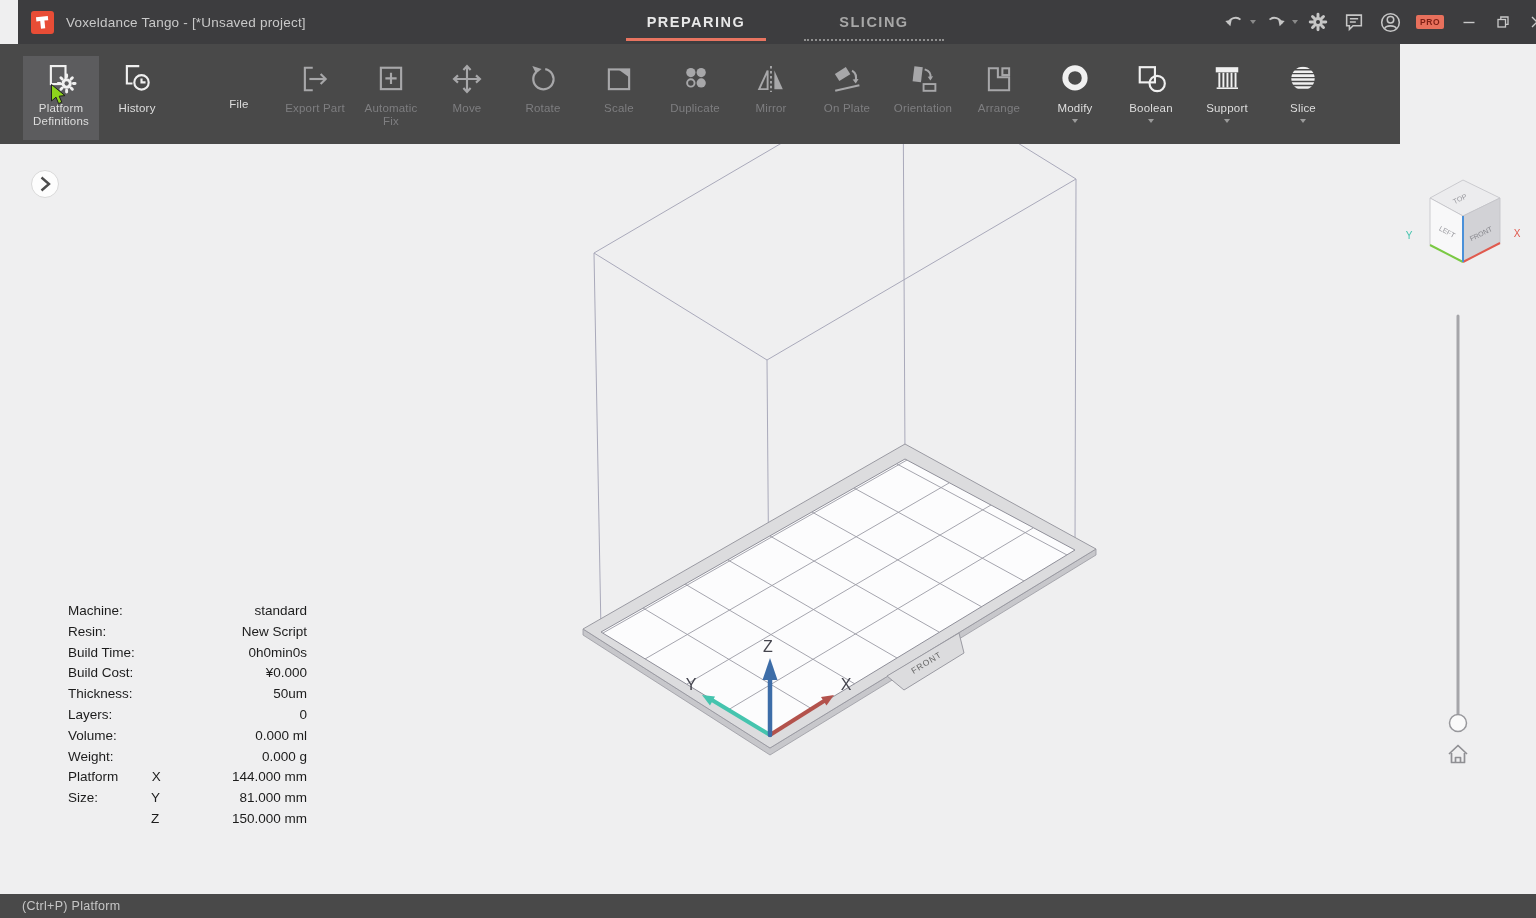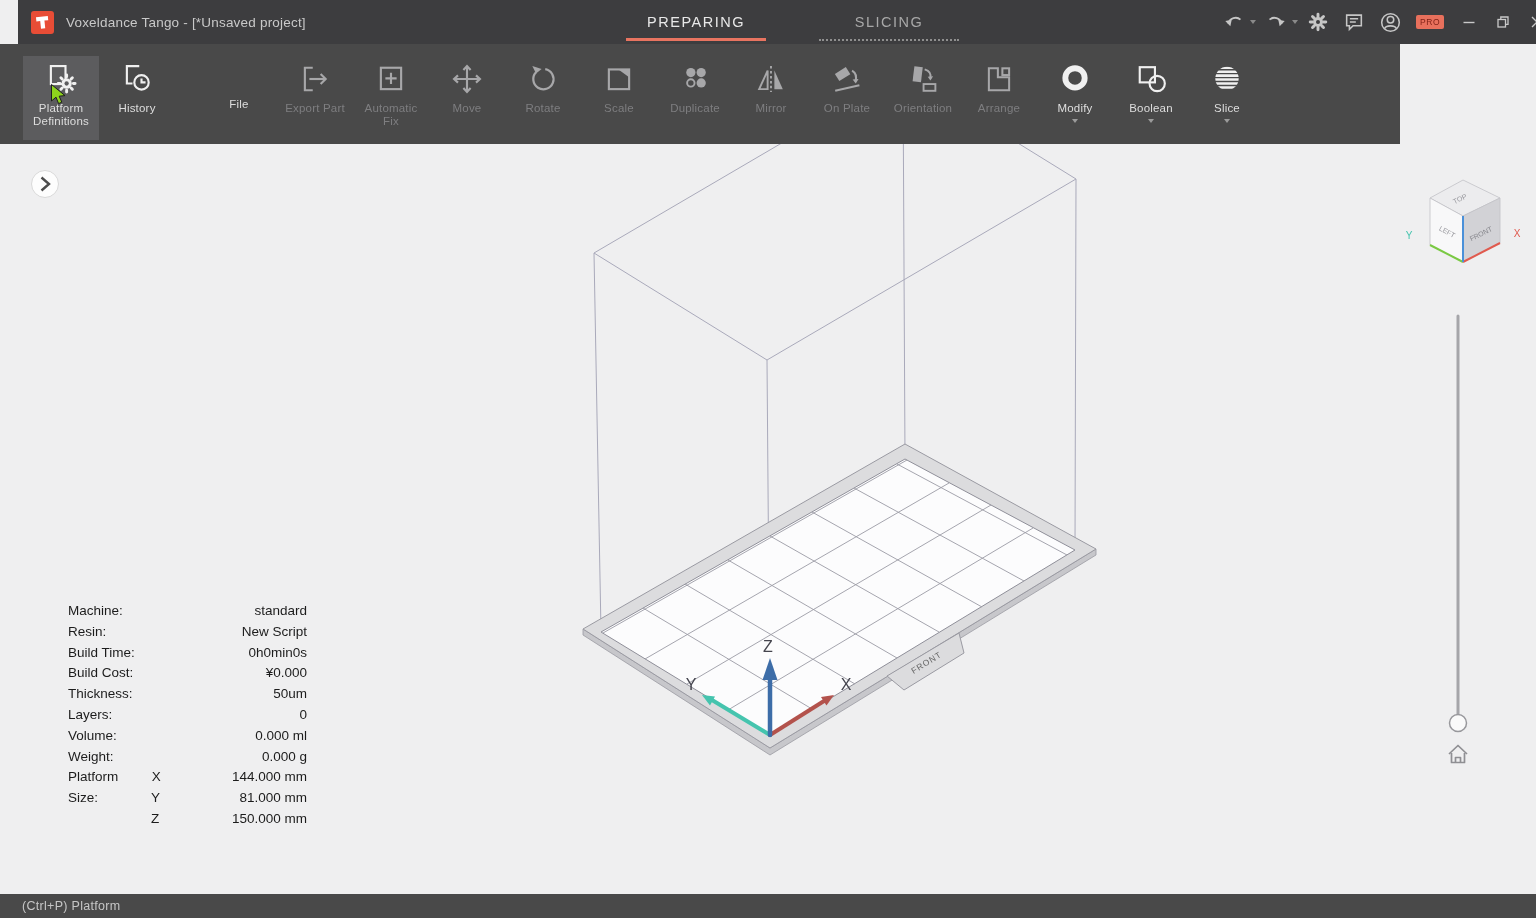--- a/index.html
+++ b/index.html
@@ -2,31 +2,31 @@
 <html><head>
 <meta charset="utf-8">
 <style>
   * { margin:0; padding:0; box-sizing:border-box; }
   html,body { width:1536px; height:918px; overflow:hidden; font-family:"Liberation Sans",sans-serif; background:#efeff0; }
 
   
   .titlebar { position:absolute; left:18px; top:0; width:1536px; height:44px; background:#3d3d3f; display:flex; align-items:center; }
   .logo { width:23px; height:23px; margin-left:13px; border-radius:3px; background:#e84d36; display:flex; align-items:center; justify-content:center; flex:0 0 auto; }
   .win-title { color:#c9c9c9; font-size:13.5px; margin-left:12px; letter-spacing:.2px; white-space:nowrap; }
-  .tabs { position:absolute; left:602px; top:0; height:44px; display:flex; gap:41px; }
+  .tabs { position:absolute; left:602px; top:0; height:44px; display:flex; gap:26px;font-weight:bold; }
   .tab { width:152px; text-align:center; color:#a8a8a8; font-size:14.5px; letter-spacing:1.5px; padding-top:14px; position:relative; cursor:default; }
   .tab .tab-line { position:absolute; left:6px; right:6px; bottom:3px; height:0; border-bottom:2px dotted #8f8f8f; }
   .tab.active { color:#e8e8e8; }
   .tab.active .tab-line { border-bottom:3px solid #e87460; }
   .tb-right { position:absolute; right:0; top:0; height:44px; display:flex; align-items:center; }
   .tico { width:26px; height:26px; display:flex; align-items:center; justify-content:center; color:#c6c6c6; margin:0 5px; }
   .tico svg { display:block; }
   .mini-caret { width:0; height:0; border-left:3px solid transparent; border-right:3px solid transparent; border-top:4px solid #8a8a8a; margin:0 2px 0 -2px; }
   .winbtn { width:34px; height:44px; display:flex; align-items:center; justify-content:center; color:#c9c9c9; }
-  .probadge { background:#e8705c; color:#7e1f15; font-size:8.5px; font-weight:normal; letter-spacing:.5px; padding:2px 4px; border-radius:2px; margin:0 8px; }
+  .probadge { background:#e8705c; color:#7e1f15; font-size:8.5px; font-weight:bold; letter-spacing:.5px; padding:2px 4px; border-radius:2px; margin:0 8px; }
 
   
   .toolbar { position:absolute; left:0; top:44px; width:1400px; height:100px; background:#494949; display:flex; padding-left:23px; }
   .tb-item { width:76px; margin-top:12px; height:84px; display:flex; flex-direction:column; align-items:center; color:#f0f0f0; cursor:default; flex:0 0 auto; }
   .tb-item .ic { width:36px; height:36px; margin-top:5px; }
   .tb-item .label { font-size:11.5px; color:#dedede; text-align:center; margin-top:5px; line-height:13px; letter-spacing:.2px; }
   .tb-item.two-line .label { width:64px; }
   .tb-item.active { background:#5c5c5e; }
   .tb-item.disabled { color:#a7a7a9; }
   .tb-item.disabled .label { color:#7e7e80; }
@@ -258,20 +258,29 @@
 
   <div class="tb-item">
     <svg class="ic" viewBox="0 0 32 32" fill="none" stroke="currentColor" stroke-width="1.9">
       <rect x="6" y="5.5" width="13.5" height="13.5"></rect>
       <circle cx="21.5" cy="20" r="6.8"></circle>
     </svg>
     <div class="label">Boolean</div>
     <div class="caret"></div>
   </div>
 
+  <div class="tb-item">
+    <svg class="ic" viewBox="0 0 32 32" fill="none" stroke="currentColor">
+      <rect x="6" y="5.5" width="20" height="4.6" fill="currentColor" stroke="none"></rect>
+      <path d="M9.2 10.5 V23.5 M12.8 10.5 V23.5 M16.4 10.5 V23.5 M20 10.5 V23.5 M23.6 10.5 V23.5" stroke-width="1.7"></path>
+      <path d="M6.8 24.2 H25.8" stroke-width="1.4"></path>
+    </svg>
+    <div class="label">Support</div>
+    <div class="caret"></div>
+  </div>
 
   <div class="tb-item">
     <svg class="ic" viewBox="0 0 32 32" fill="none" stroke="currentColor">
       <defs>
           <clipPath id="sliceclip">
             <circle cx="16" cy="15.5" r="10.4"></circle>
           </clipPath>
         </defs>
       <g clip-path="url(#sliceclip)" stroke-width="2.3">
         <path d="M4 6 H28 M4 9.5 H28 M4 13 H28 M4 16.5 H28 M4 20 H28 M4 23.5 H28"></path>

